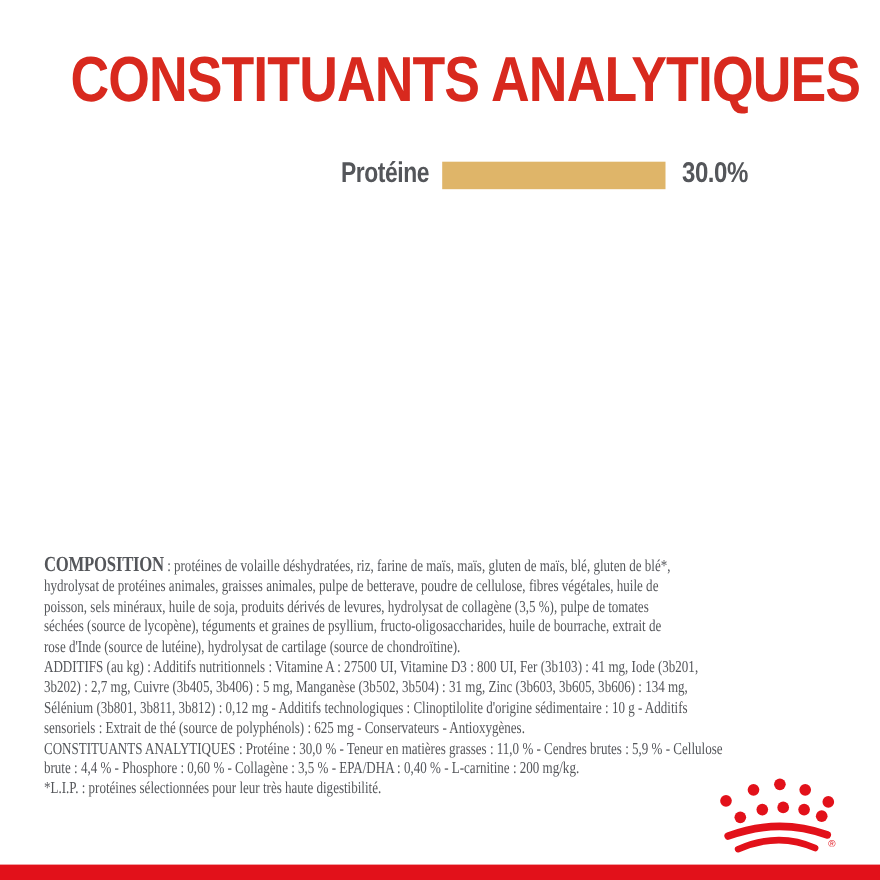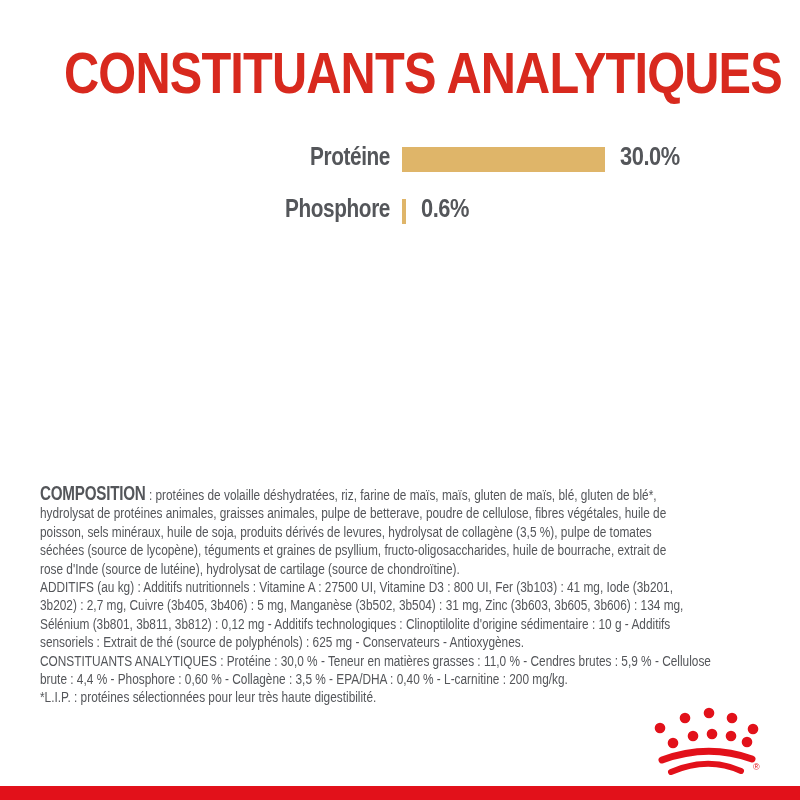--- a/index.html
+++ b/index.html
@@ -31,21 +31,21 @@
     flex:0 0 auto;
   }
   .cvalue{
     margin-left:15px;
     font-size:26px;font-weight:bold;color:var(--text-gray,#54565A);
     transform:scaleX(0.84);transform-origin:left center;white-space:nowrap;
     letter-spacing:-0.5px;
   }
 
   
-  .bodytext{position:absolute;top:484px;left:40px;width:740px;}
+  .bodytext{position:absolute;top:505px;left:40px;width:740px;font-family:Liberation Serif, serif;}
   .bline{
     font-size:15.2px;line-height:18.4px;color:var(--text-gray,#54565A);
     white-space:nowrap;transform:scaleX(0.78);transform-origin:left center;
   }
   .comp-label{font-size:19.5px;font-weight:bold;letter-spacing:-0.3px;}
 
   
   .crown{position:absolute;left:650px;top:702px;width:115px;height:78px;}
 
   
@@ -59,25 +59,20 @@
 
 <div class="page">
 
   <div class="title">CONSTITUANTS ANALYTIQUES</div>
 
   <div class="chart">
     <div class="crow">
       <div class="clabel">Protéine</div>
       <div class="cbar" style="width: 203.1px; background: rgb(223, 181, 105);"></div>
       <div class="cvalue">30.0%</div>
-    </div>
-    <div class="crow">
-      <div class="clabel">Phosphore</div>
-      <div class="cbar" style="width: 4.1px; background: rgb(223, 181, 105);"></div>
-      <div class="cvalue">0.6%</div>
     </div>
   </div>
 
   <div class="bodytext">
     <div class="bline"><span class="comp-label">COMPOSITION</span><span> : protéines de volaille déshydratées, riz, farine de maïs, maïs, gluten de maïs, blé, gluten de blé*,</span></div>
     <div class="bline">hydrolysat de protéines animales, graisses animales, pulpe de betterave, poudre de cellulose, fibres végétales, huile de</div>
     <div class="bline">poisson, sels minéraux, huile de soja, produits dérivés de levures, hydrolysat de collagène (3,5 %), pulpe de tomates</div>
     <div class="bline">séchées (source de lycopène), téguments et graines de psyllium, fructo-oligosaccharides, huile de bourrache, extrait de</div>
     <div class="bline">rose d'Inde (source de lutéine), hydrolysat de cartilage (source de chondroïtine).</div>
     <div class="bline">ADDITIFS (au kg) : Additifs nutritionnels : Vitamine A : 27500 UI, Vitamine D3 : 800 UI, Fer (3b103) : 41 mg, Iode (3b201,</div>

